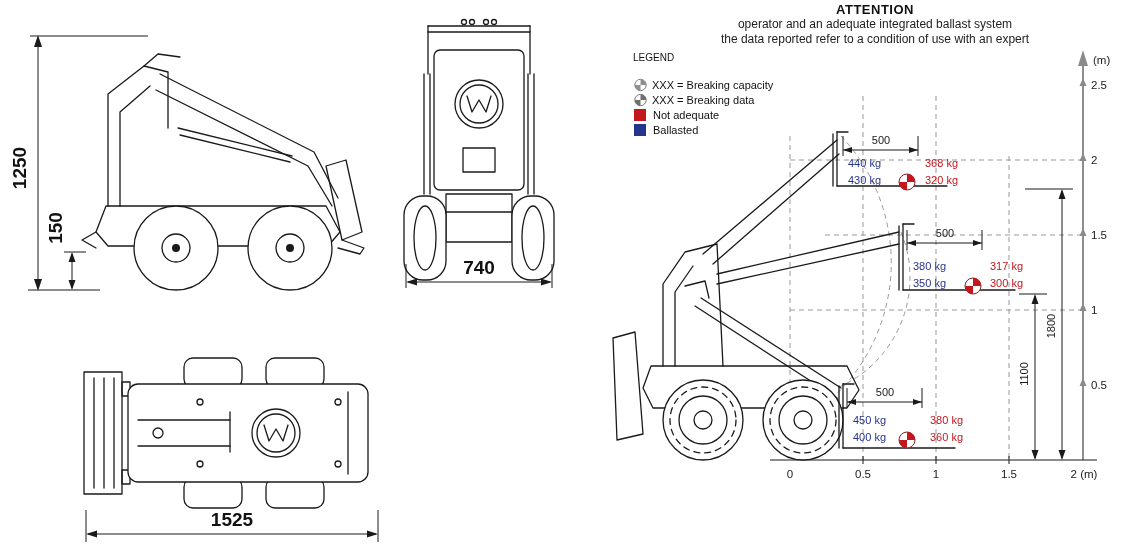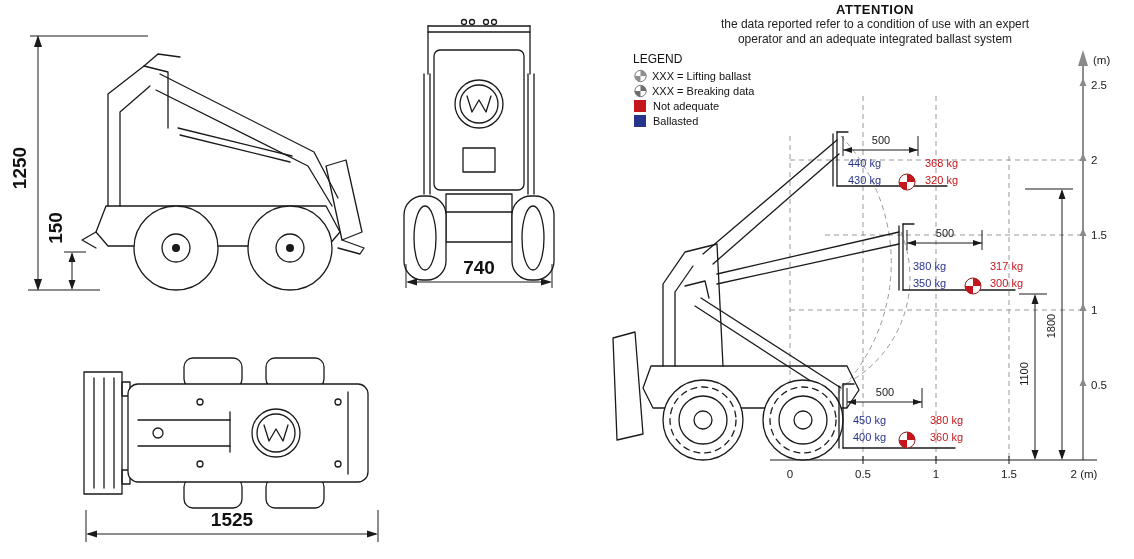--- a/index.html
+++ b/index.html
@@ -15,21 +15,21 @@
   .val-red  { font-size:11px; fill:#c4161c; }
   .mach { stroke:#1a1a1a; fill:none; stroke-width:1.3; stroke-linejoin:round; stroke-linecap:round; }
   .dimln { stroke:#1a1a1a; stroke-width:1; fill:none; }
   .dash  { stroke:#999; stroke-width:1; fill:none; stroke-dasharray:5 4; }
   .arrow { fill:#1a1a1a; stroke:none; }
   .garrow{ fill:#8a8a8a; stroke:none; }
   .attention { position:absolute; left:640px; top:2px; width:470px; text-align:center; }
   .attention-title { font-size:13px; font-weight:bold; letter-spacing:.5px; color:#111;text-align:center; }
   .attention-line  { font-size:12px; color:#222; line-height:15px; }
   .legend { position:absolute; left:633px; top:52px; }
-  .legend-title { font-size:12px; color:#111; margin-bottom:2px; }
+  .legend-title { font-size:10px; color:#111; margin-bottom:14px; }
   .legend-row { display:flex; align-items:center; height:15px; font-size:11px; color:#111; }
   .legend-row .ic { width:15px; height:14px; margin-right:4px; flex:0 0 15px; }
   .swatch { display:inline-block; width:12px; height:12px; margin-right:7px; margin-left:1px; }
 </style>
 </head>
 <body>
 
 <div class="canvas">
 
   <svg class="abs" style="left:8px; top:16px;" width="372" height="300" viewBox="0 0 372 300">
@@ -134,33 +134,33 @@
       <line class="dimln" x1="298" y1="158" x2="298" y2="190"></line>
       <line class="dimln" x1="8" y1="182" x2="296" y2="182"></line>
       <polygon class="arrow" points="6,182 17,178.5 17,185.5"></polygon>
       <polygon class="arrow" points="298,182 287,178.5 287,185.5"></polygon>
       <text class="dim-big" x="152" y="174" text-anchor="middle">1525</text>
     </g>
   </svg>
 
   <div class="attention">
     <div class="attention-title">ATTENTION</div>
+    <div class="attention-line">operator and an adequate integrated ballast system</div>
     <div class="attention-line">the data reported refer to a condition of use with an expert</div>
-    <div class="attention-line">operator and an adequate integrated ballast system</div>
   </div>
 
   <div class="legend">
     <div class="legend-title">LEGEND</div>
     <div class="legend-row">
       <svg class="ic" viewBox="0 0 16 16">
         <circle cx="8" cy="8" r="6.5" fill="#fff" stroke="#666" stroke-width="1"></circle>
         <path d="M8,8 L8,1.5 A6.5,6.5 0 0 1 14.5,8 Z" fill="#8f8f8f"></path>
         <path d="M8,8 L8,14.5 A6.5,6.5 0 0 1 1.5,8 Z" fill="#8f8f8f"></path>
       </svg>
-      <span>XXX = Lifting ballast</span>
+      <span>XXX = Breaking capacity</span>
     </div>
     <div class="legend-row">
       <svg class="ic" viewBox="0 0 16 16">
         <circle cx="8" cy="8" r="6.5" fill="#fff" stroke="#666" stroke-width="1"></circle>
         <path d="M8,8 L8,1.5 A6.5,6.5 0 0 1 14.5,8 Z" fill="#6e6e6e"></path>
         <path d="M8,8 L8,14.5 A6.5,6.5 0 0 1 1.5,8 Z" fill="#6e6e6e"></path>
       </svg>
       <span>XXX = Breaking data</span>
     </div>
     <div class="legend-row">

